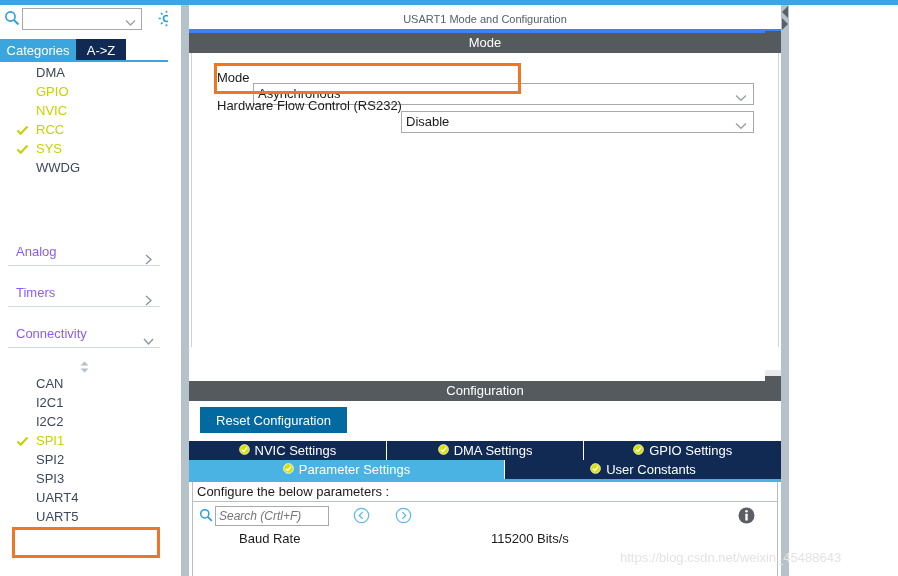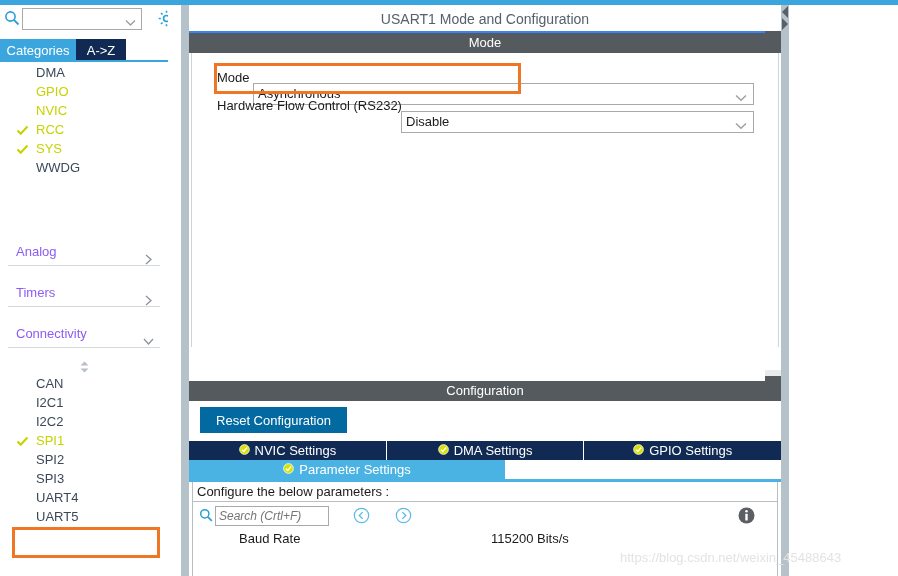--- a/index.html
+++ b/index.html
@@ -147,24 +147,24 @@
     position: absolute; left: 189px; top: 5px;
     width: 592px; height: 571px;
     background: #ffffff;
   }
 
   .panel-title {
     position: relative;
     height: 28px;
     line-height: 28px;
     text-align: center;
-    font-size: 14px;
+    font-size: 11px;
     color: #55606b;
     background: #ffffff;
-    border-bottom: 2px solid #3b82f6;
+    border-bottom: 4px solid #3b82f6;
   }
 
   .section-header {
     height: 20px;
     line-height: 20px;
     text-align: center;
     background: #555a5e;
     color: #ffffff;
     font-size: 13px;
   }
@@ -597,20 +597,29 @@
       <div class="tab-row row2">
         <div class="cfg-tab active">
           <span>
             <svg width="11" height="11" viewBox="0 0 12 12">
               <circle cx="6" cy="6" r="5.3" fill="#d7e000" stroke="#ffffff" stroke-width="0.9"></circle>
               <polyline points="3.2,6.2 5.2,8.2 8.9,3.8" fill="none" stroke="#ffffff" stroke-width="1.5"></polyline>
             </svg>
           </span>
           <span>Parameter Settings</span>
         </div>
+        <div class="cfg-tab">
+          <span>
+            <svg width="11" height="11" viewBox="0 0 12 12">
+              <circle cx="6" cy="6" r="5.3" fill="#d7e000" stroke="#ffffff" stroke-width="0.9"></circle>
+              <polyline points="3.2,6.2 5.2,8.2 8.9,3.8" fill="none" stroke="#ffffff" stroke-width="1.5"></polyline>
+            </svg>
+          </span>
+          <span>User Constants</span>
+        </div>
       </div>
 
       <div class="cfg-accent"></div>
 
       <div class="cfg-body">
         <div class="configure-label">Configure the below parameters :</div>
 
         <div class="param-search-row">
           <span class="psearch-glass">
             <svg width="14" height="14" viewBox="0 0 14 14">

